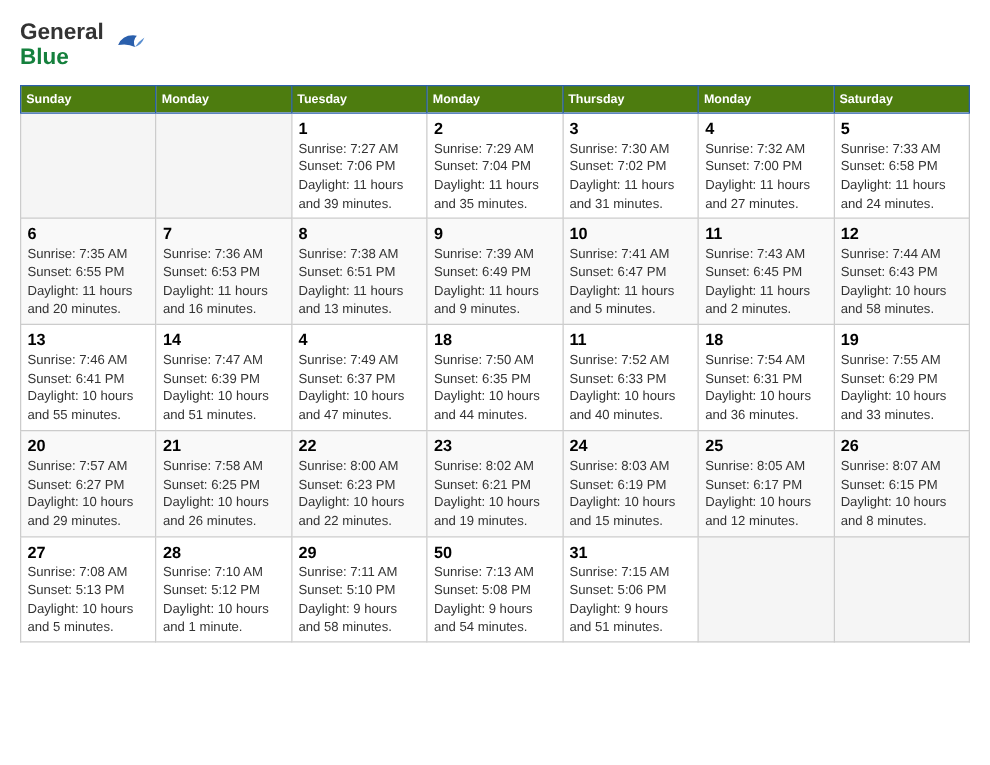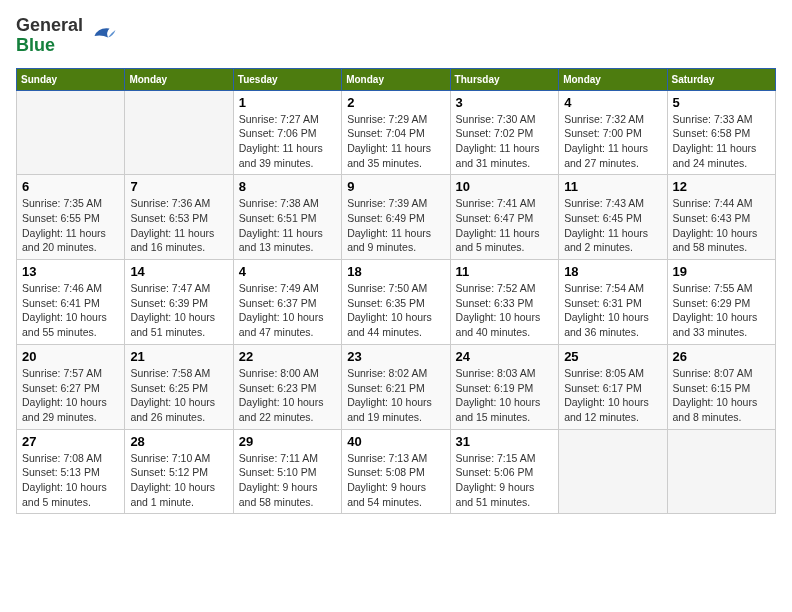--- a/index.html
+++ b/index.html
@@ -239,21 +239,21 @@
         </td>
         <td>
           <span class="day-num">28</span>
           <div class="day-info">Sunrise: 7:10 AM<br>Sunset: 5:12 PM<br>Daylight: 10 hours and 1 minute.</div>
         </td>
         <td>
           <span class="day-num">29</span>
           <div class="day-info">Sunrise: 7:11 AM<br>Sunset: 5:10 PM<br>Daylight: 9 hours and 58 minutes.</div>
         </td>
         <td>
-          <span class="day-num">40</span>
+          <span class="day-num">50</span>
           <div class="day-info">Sunrise: 7:13 AM<br>Sunset: 5:08 PM<br>Daylight: 9 hours and 54 minutes.</div>
         </td>
         <td>
           <span class="day-num">31</span>
           <div class="day-info">Sunrise: 7:15 AM<br>Sunset: 5:06 PM<br>Daylight: 9 hours and 51 minutes.</div>
         </td>
         <td class="empty"></td>
         <td class="empty"></td>
       </tr>
     </tbody>

